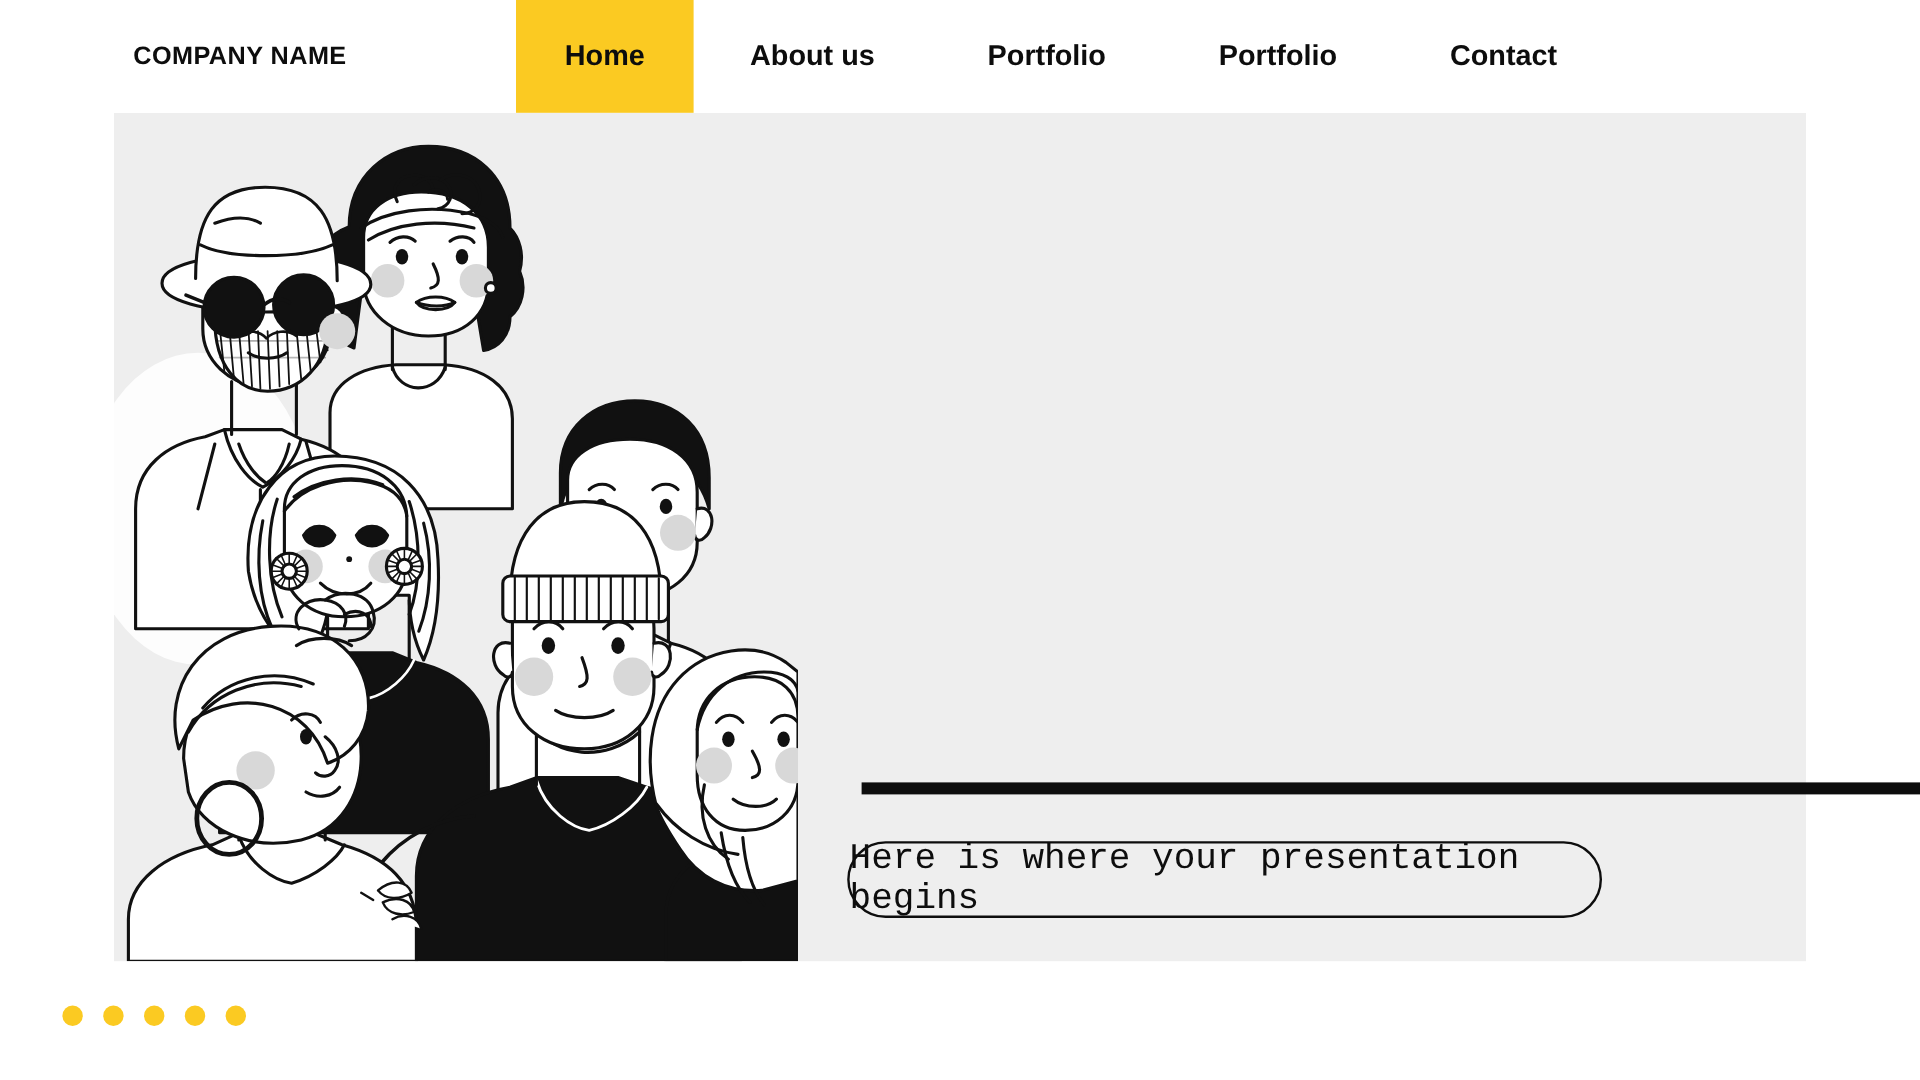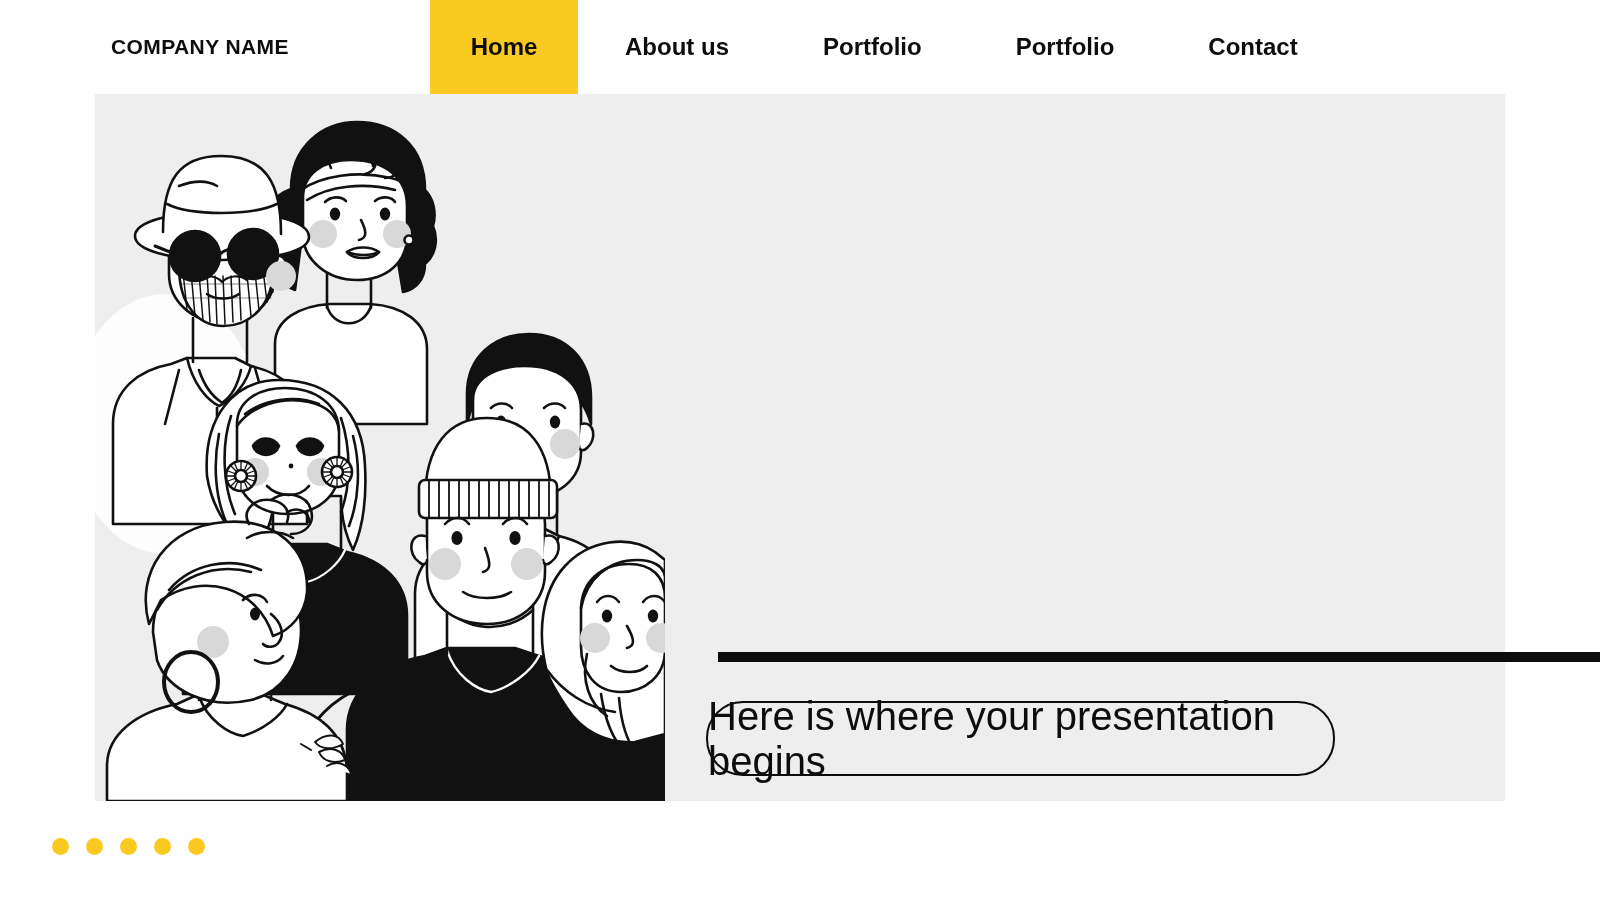--- a/index.html
+++ b/index.html
@@ -122,31 +122,31 @@
     height: 10px;
     background: #0d0d0d;
     z-index: 30;
   }
 
   #cta {
     position: absolute;
     left: 706px;
     top: 701px;
     width: 629px;
-    height: 75px;
+    height: 64px;
     box-sizing: border-box;
     border: 2px solid #0d0d0d;
     border-radius: 37px;
     background: transparent;
     display: flex;
     align-items: center;
     justify-content: center;
-    font-size: 40px;
+    font-size: 30px;
     color: #0d0d0d;
-    font-family: Liberation Sans, sans-serif;
+    font-family: Liberation Mono, monospace;
     cursor: pointer;
     z-index: 30;
   }
 
   
   #dots {
     position: absolute;
     left: 52px;
     top: 838px;
     display: flex;

